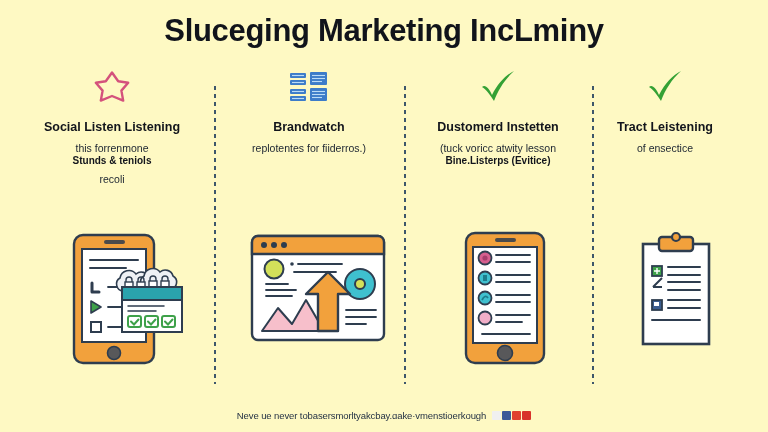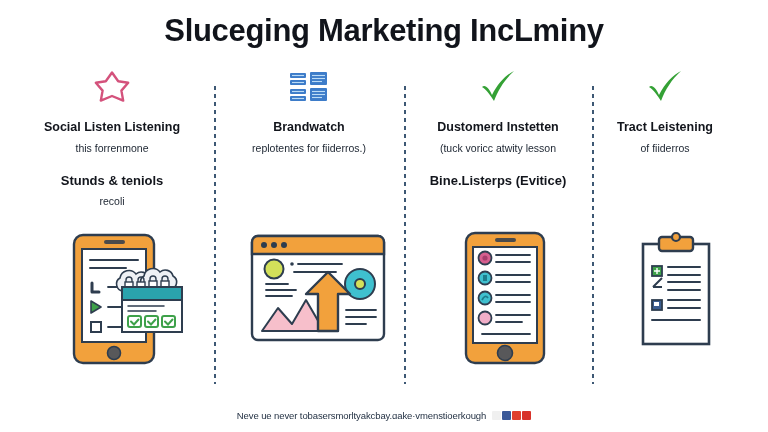--- a/index.html
+++ b/index.html
@@ -10,21 +10,21 @@
     width: 768px;
     height: 432px;
     overflow: hidden;
     background: #a0d2f2;
     font-family: "Liberation Sans", sans-serif;
     position: relative;
   }
   #infographic {
     position: absolute;
     inset: 0;
-    background: #ffffff;
+    background: #fef9c3;
   }
 
   
   #page-title {
     position: absolute;
     top: 14px;
     left: 0;
     width: 768px;
     text-align: center;
     font-size: 31px;
@@ -75,22 +75,21 @@
     text-align: left;
     line-height: 1.2;
   }
   .col-sub {
     margin-top: 7px;
     font-size: 10.5px;
     color: #1b2430;
     line-height: 1.25;
   }
   .col-heading2 {
-    margin-top: 18px;
-    font-size: 13px;
+    font-size: 10px;
     font-weight: bold;
     color: #12151c;
     text-align: center;
     line-height: 1.2;
   }
   .col-sub2 {
     margin-top: 6px;
     font-size: 10.5px;
     color: #1b2430;
     text-align: left;
@@ -197,21 +196,21 @@
 
   </div>
 
   <div class="column" id="column-4">
     <div class="col-icon">
       <svg width="40" height="34" viewBox="0 0 40 34" aria-hidden="true">
         <path d="M4 17 C7 14, 11 18, 14 25 C20 13, 28 5, 36 1 C27 9, 20 20, 16 31 C12 25, 8 19, 4 17 Z" fill="#34a135"></path>
       </svg>
     </div>
     <div class="col-heading">Tract Leistening</div>
-    <div class="col-sub">of fiiderros</div>
+    <div class="col-sub">of ensectice</div>
 
   </div>
 
   <div class="illus" id="illus-1">
     <svg width="122" height="135" viewBox="0 0 122 135" aria-hidden="true">
 
       <rect x="6" y="3" width="80" height="128" rx="9" fill="#f2a13c" stroke="#2e3d4f" stroke-width="2.4"></rect>
       <rect x="14" y="17" width="64" height="93" fill="#ffffff" stroke="#2e3d4f" stroke-width="2"></rect>
       <rect x="36" y="8" width="21" height="4" rx="2" fill="#4b4b4b"></rect>
       <circle cx="46" cy="121" r="6.5" fill="#58585a" stroke="#2e3d4f" stroke-width="1.6"></circle>

